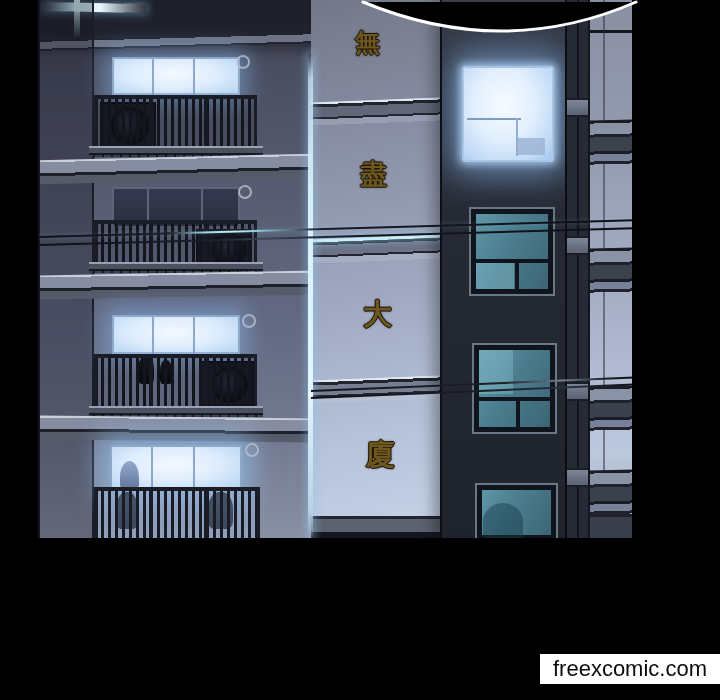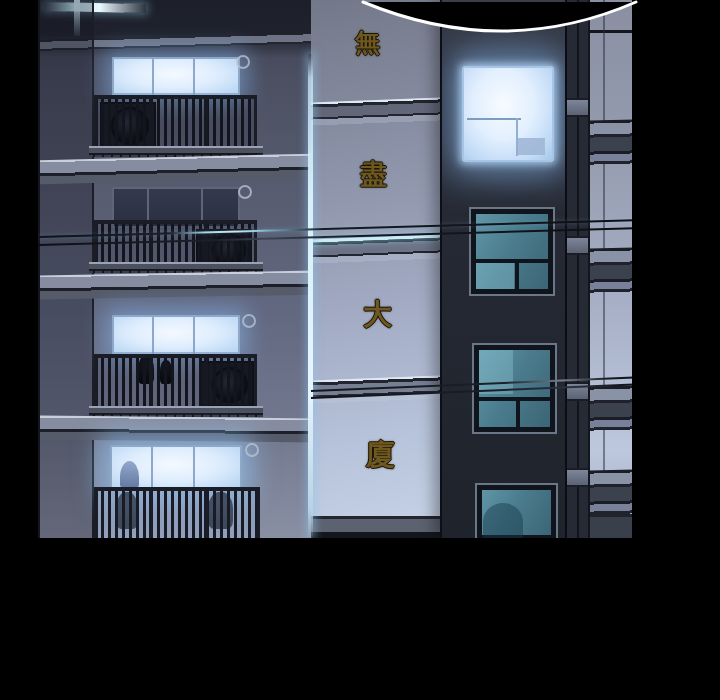--- a/index.html
+++ b/index.html
@@ -235,13 +235,16 @@
 
     <div class="abs" id="left-margin"></div>
     <div class="abs" id="right-margin"></div>
 
     <svg id="speech-bubble" viewBox="0 0 300 60">
       <path d="M23,2 Q163,60 296,2" fill="#000000" stroke="#ffffff" stroke-width="3" stroke-linecap="round"></path>
     </svg>
   </div>
 
   <div class="abs" id="bottom-letterbox"></div>
+  <div id="watermark">
+    <span>freexcomic.com</span>
+  </div>
 </div>
 
 </body></html>

